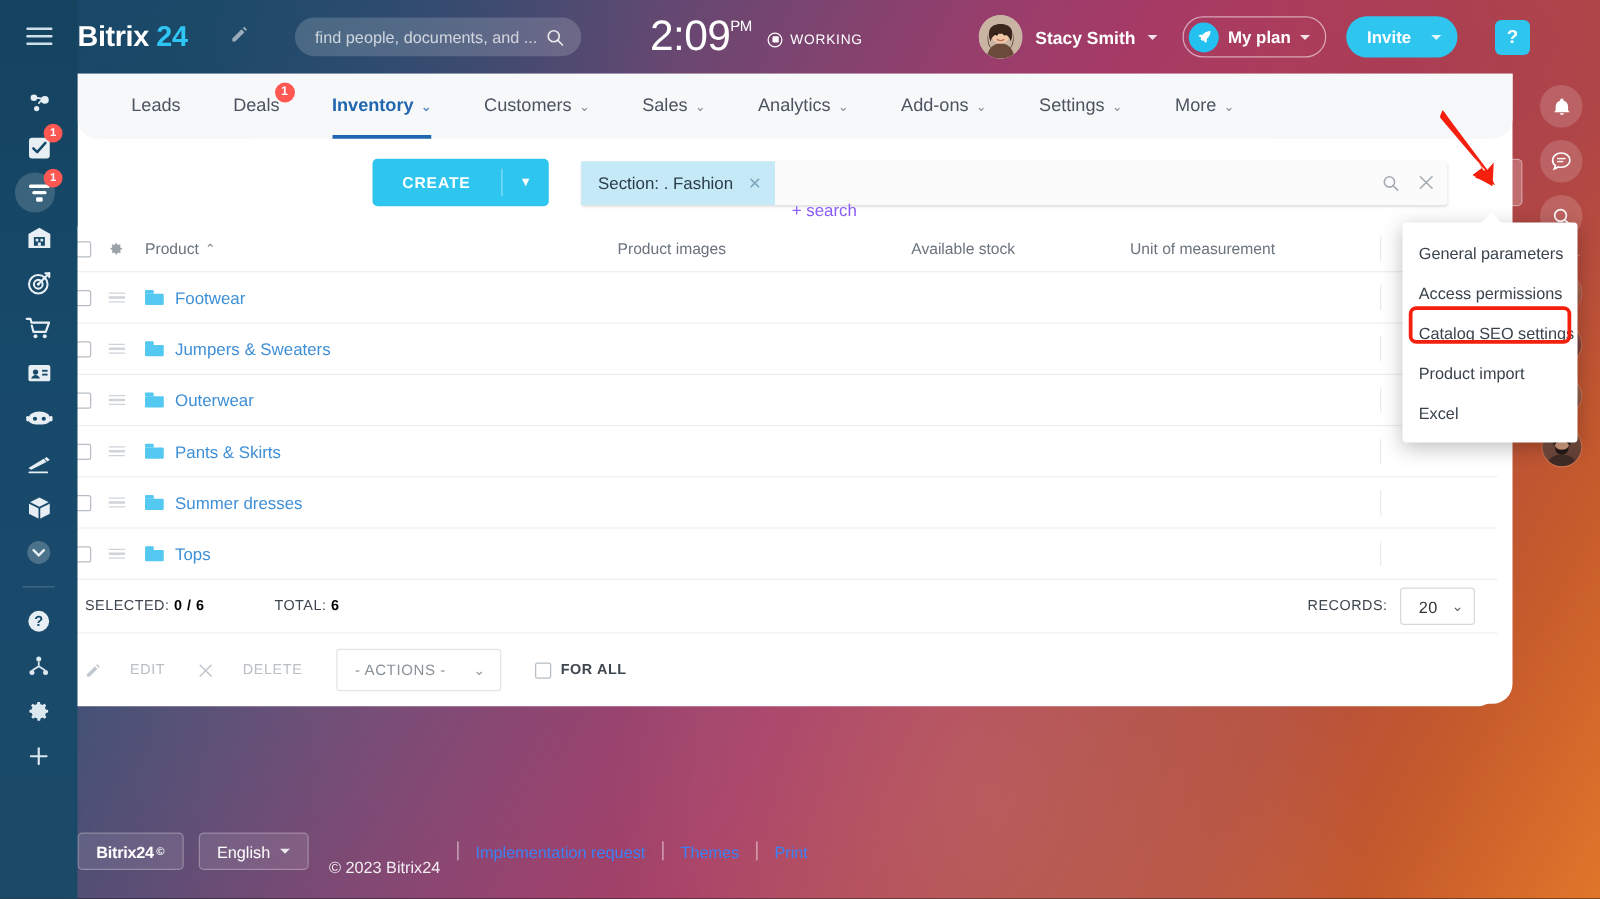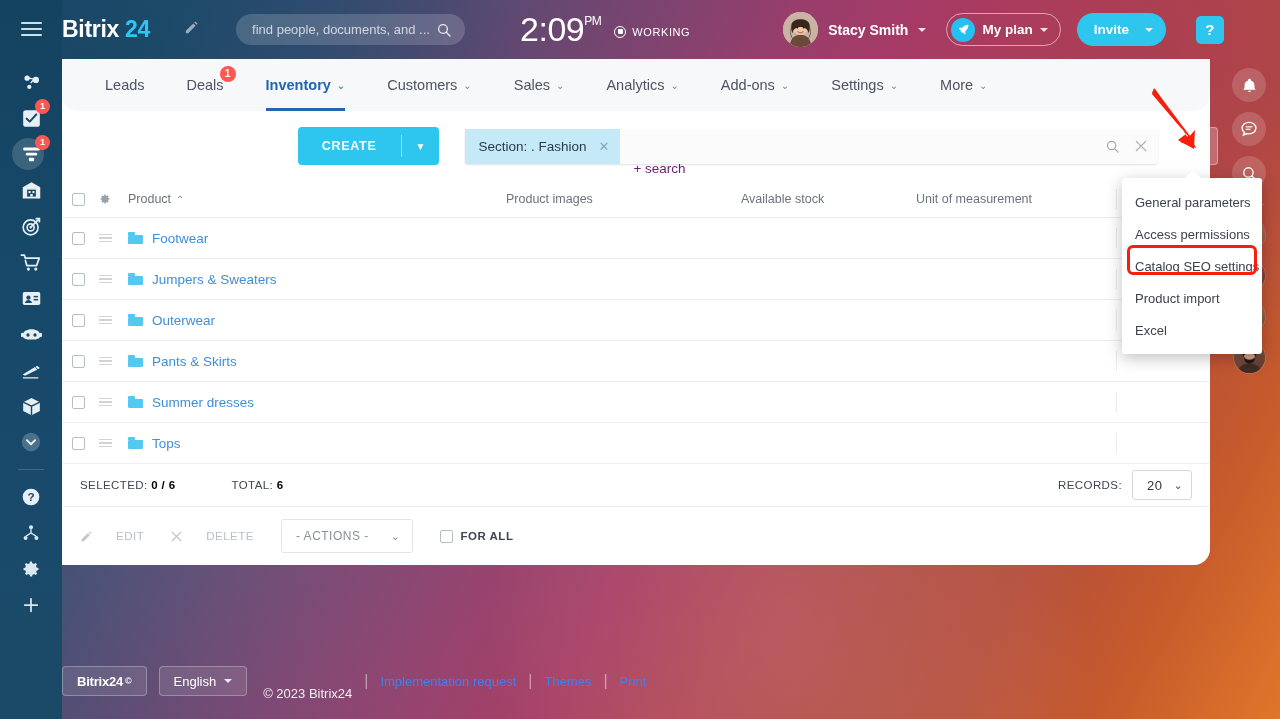--- a/index.html
+++ b/index.html
@@ -215,30 +215,30 @@
   .create-btn .arw { padding: 0 14px; color:#fff; font-size:10px;}
   .filter-bar {
     margin-left: 26px; flex: 1; height: 35px; background:#fbfbfb; border-radius:3px;
     display:flex; align-items:center; padding: 0 10px 0 0; box-shadow: 0 1px 2px rgba(0,0,0,0.12);
   }
   .chip {
     height: 35px; background:#c5e9f7; display:flex; align-items:center; gap:12px;
     padding: 0 11px 0 13px; font-size:13.5px; color:#2b3b49;
   }
   .chip .x { color:#7fa9bd; font-size:13px; cursor:pointer;}
-  .filter-add { margin-left:13px; color:#701a75; font-size:13.5px; flex:1;margin-top:44px;}
+  .filter-add { margin-left:13px; color:#8b5cf6; font-size:13.5px; flex:1;margin-top:44px;}
   .filter-icons { display:flex; align-items:center; gap:14px; color:#a3a9b0;}
   .gear-btn {
     margin-left: 22px; width:38px; height:38px; border-radius:4px;
     background: rgba(255,255,255,0.22); border:1px solid rgba(255,255,255,0.35);
     display:flex;align-items:center;justify-content:center; cursor:pointer;
   }
 
   
-  .grid { position:absolute; left:62px; top:181px; width:1148px; z-index: 12;}
+  .grid { position:absolute; left:50px; top:181px; width:1148px; z-index: 12;}
   .grid-head {
     height: 37px; display:flex; align-items:center;
     border-bottom: 1px solid #e9ebed; background:#fff;
     font-size: 12.5px; color:#6b737c;
   }
   .cell-chk { width: 32px; display:flex; justify-content:center; align-items:center;}
   .cell-gear { width: 22px; display:flex; justify-content:center; align-items:center; color:#9aa1a9;}
   .chk {
     width: 13px; height:13px; border:1px solid #b7bdc4; border-radius:2px; background:#fff; cursor:pointer;
     display:inline-block;

